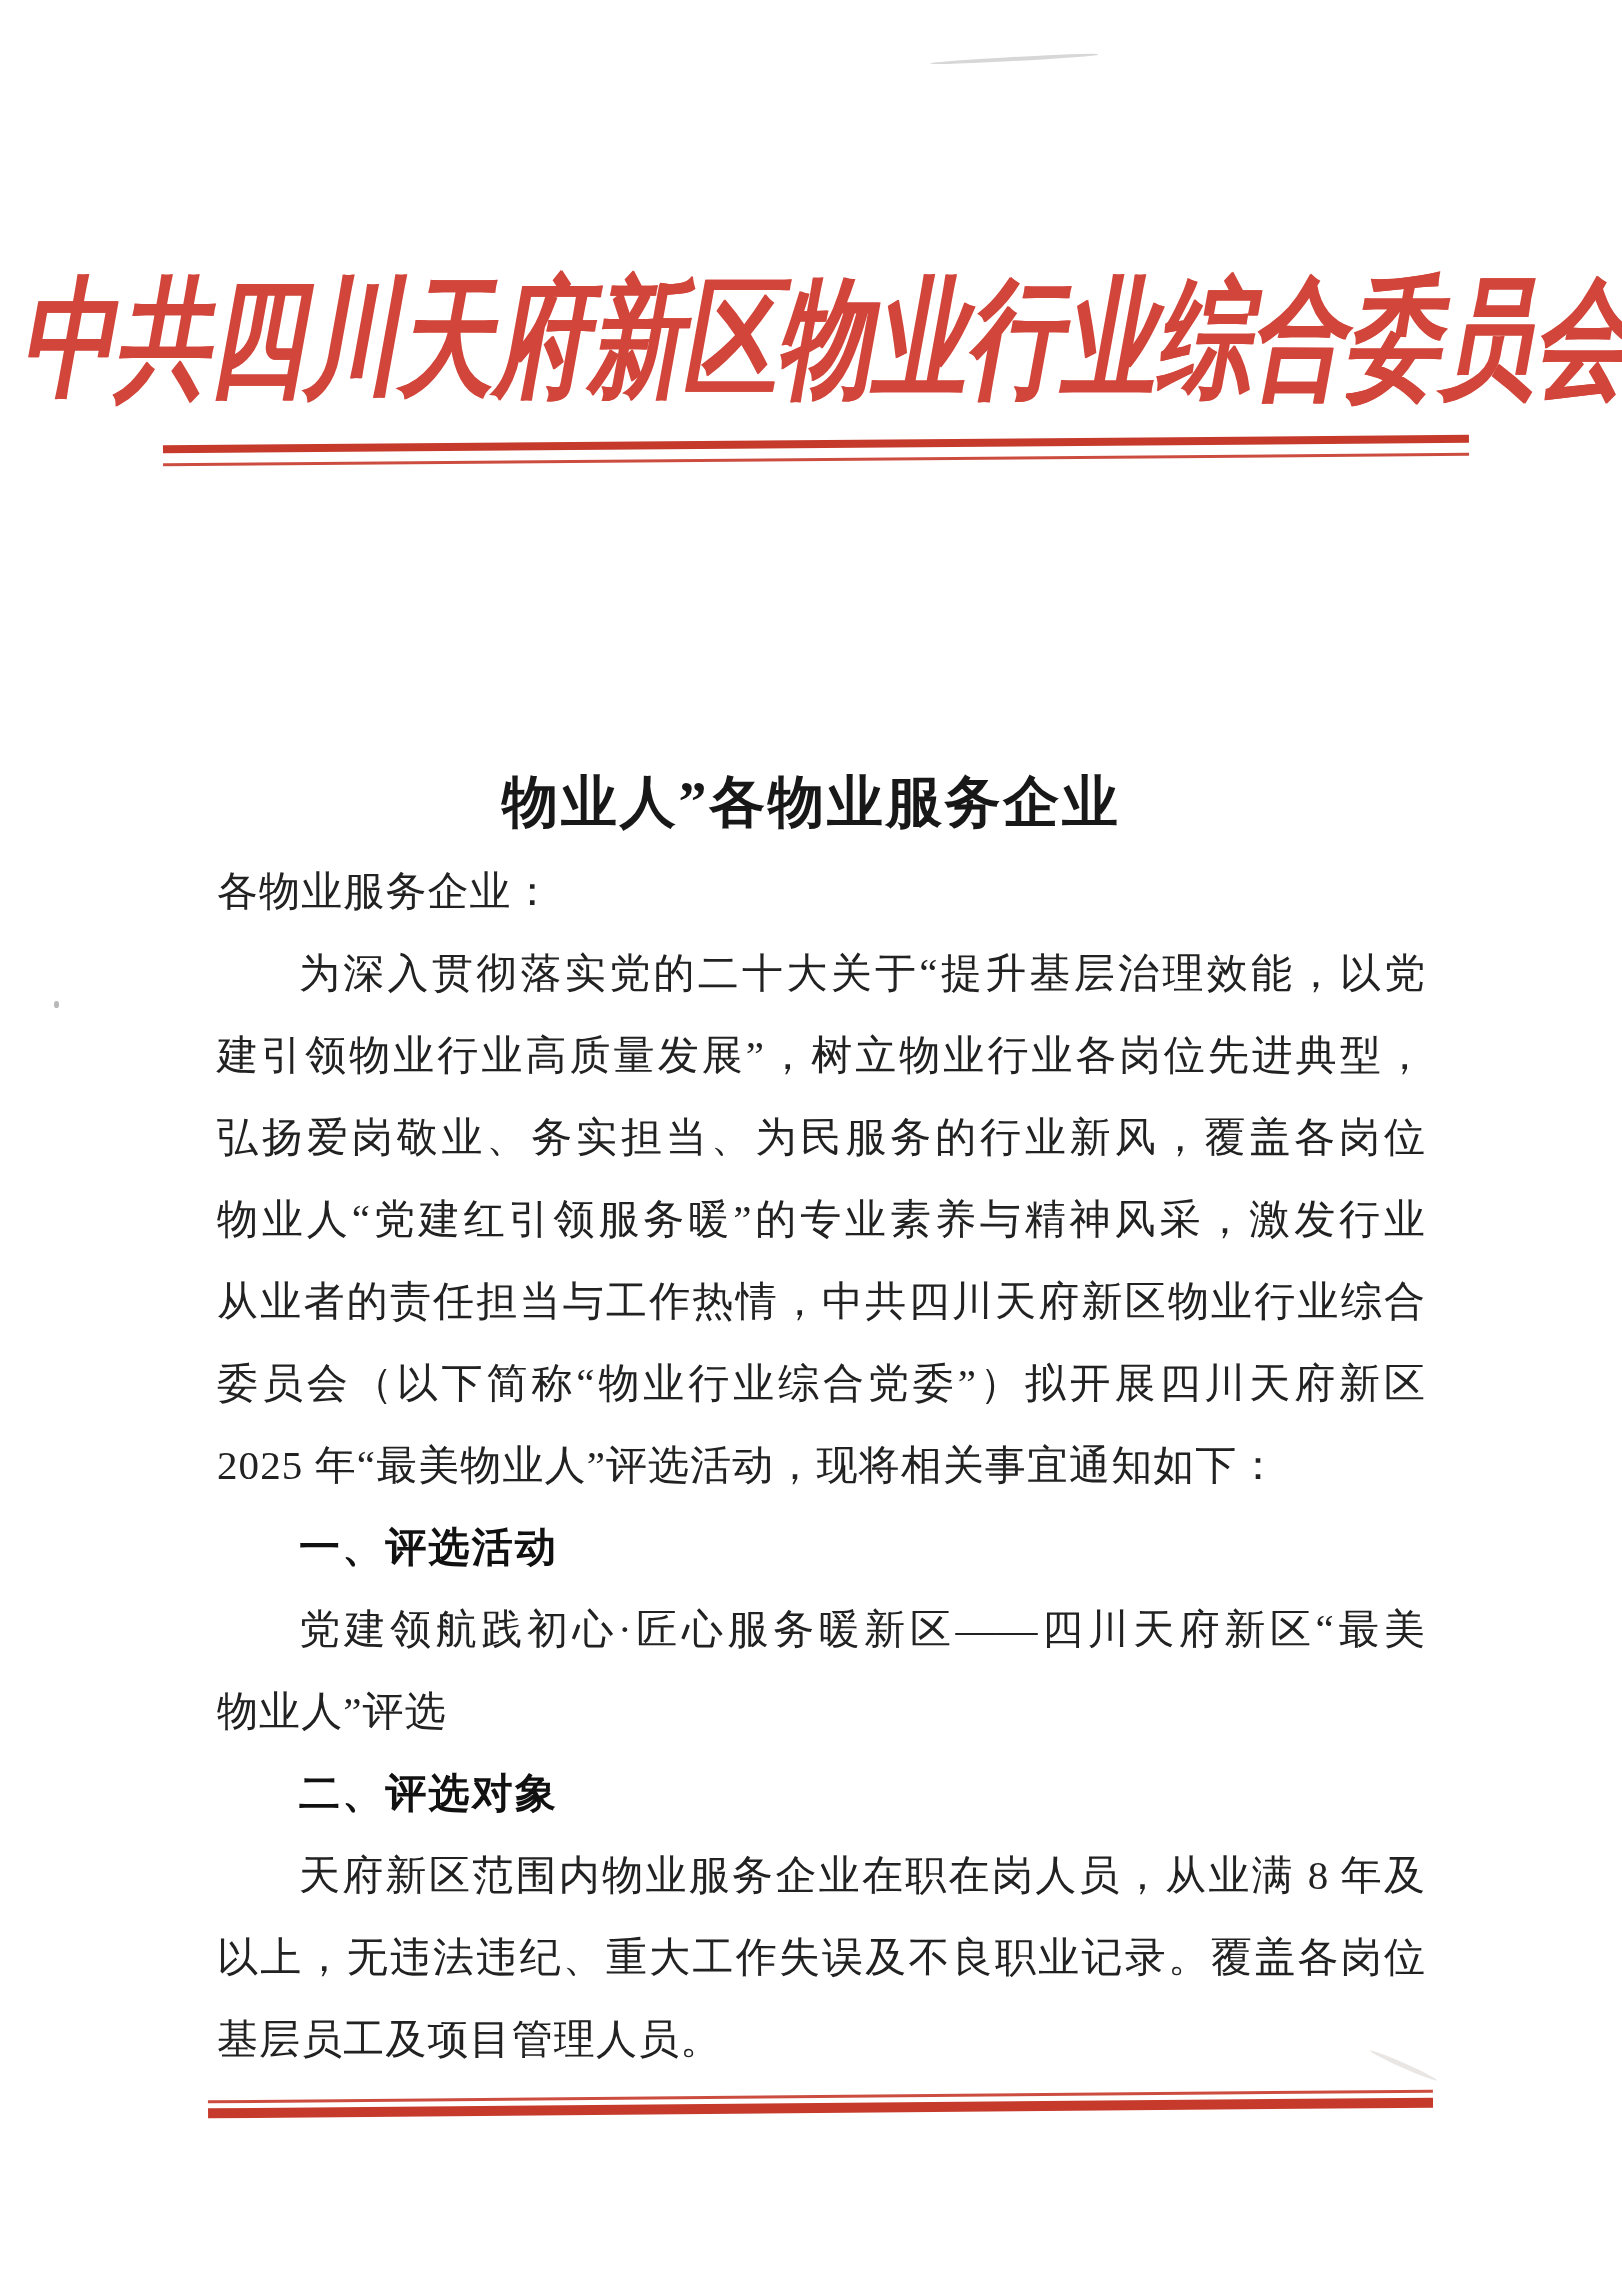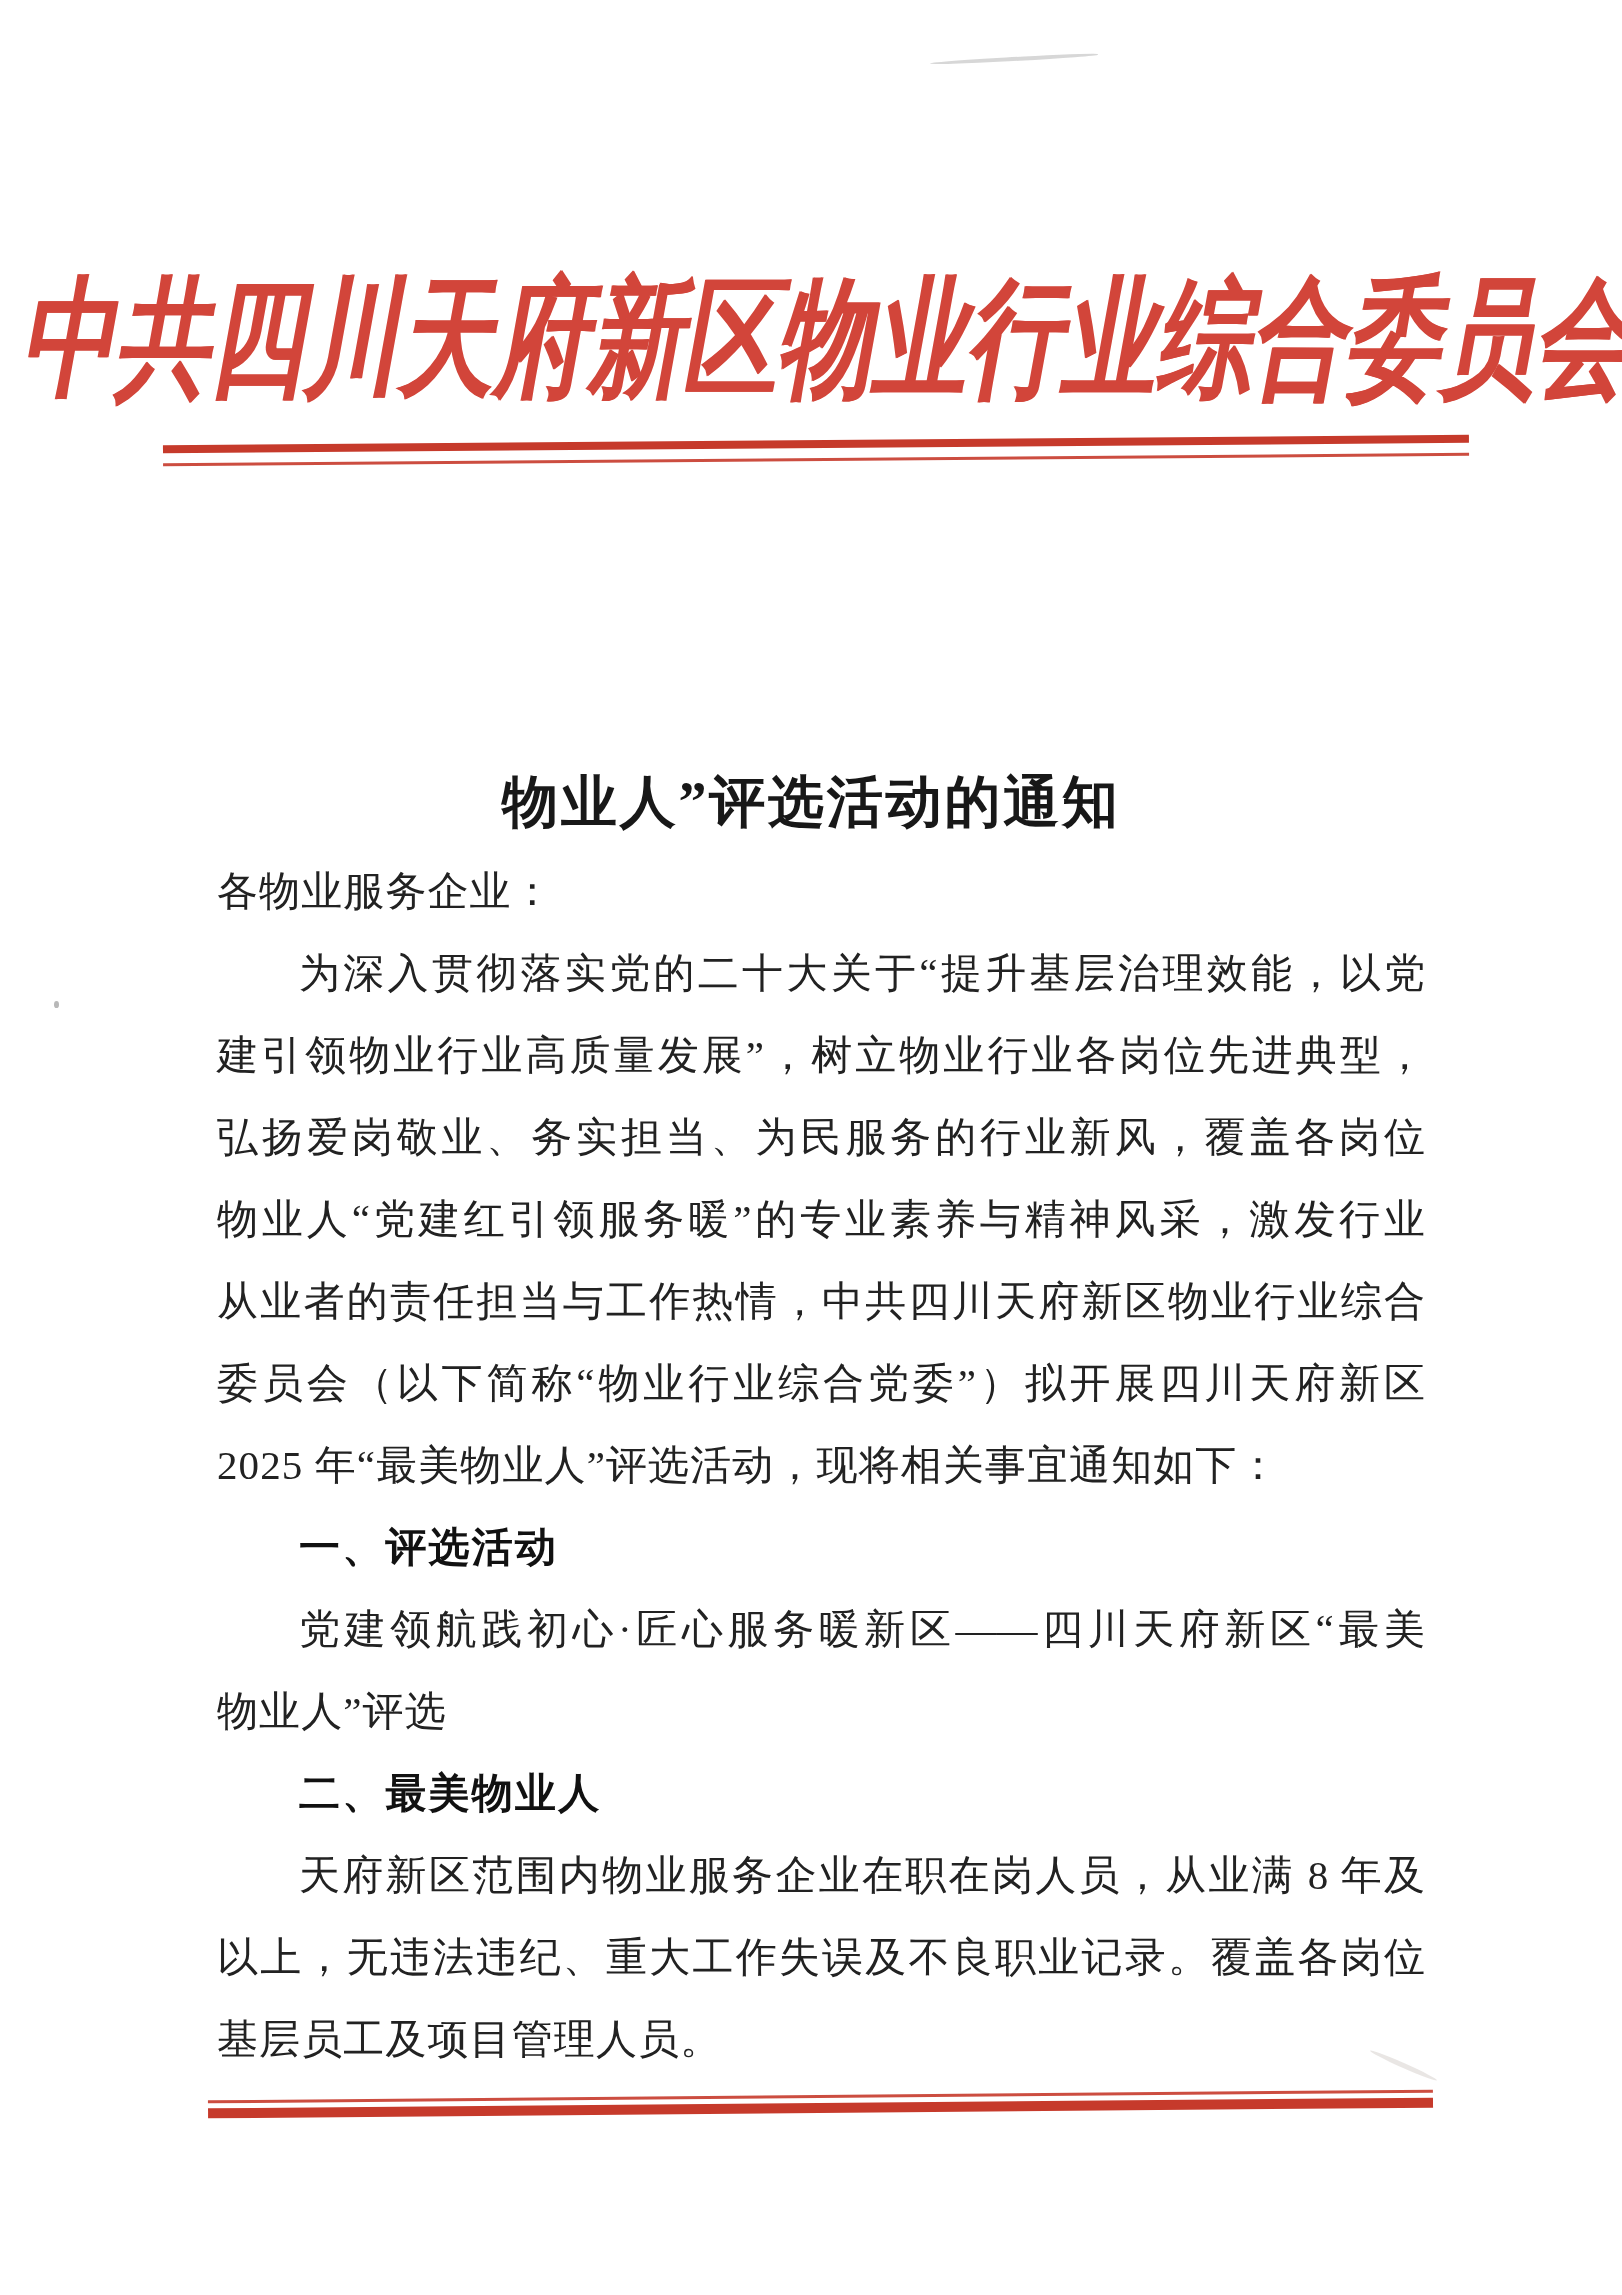--- a/index.html
+++ b/index.html
@@ -120,36 +120,36 @@
   <div class="letterhead-text">中共四川天府新区物业行业综合委员会</div>
 </div>
 
 <div class="rule-group rule-top-group">
   <div class="rule rule-top-thick"></div>
   <div class="rule-top-gap"></div>
   <div class="rule rule-top-thin"></div>
 </div>
 
 <div class="doc-title">
-  <div>物业人”评选活动的通知</div>
+  <div>物业人”各物业服务企业</div>
 </div>
 
 <div class="doc-body" id="doc-body">
     <div class="body-line">各物业服务企业：</div>
     <div class="body-line indent justify">为深入贯彻落实党的二十大关于“提升基层治理效能，以党</div>
     <div class="body-line justify">建引领物业行业高质量发展”，树立物业行业各岗位先进典型，</div>
     <div class="body-line justify">弘扬爱岗敬业、务实担当、为民服务的行业新风，覆盖各岗位</div>
     <div class="body-line justify">物业人“党建红引领服务暖”的专业素养与精神风采，激发行业</div>
     <div class="body-line justify">从业者的责任担当与工作热情，中共四川天府新区物业行业综合</div>
     <div class="body-line justify">委员会（以下简称“物业行业综合党委”）拟开展四川天府新区</div>
     <div class="body-line">2025 年“最美物业人”评选活动，现将相关事宜通知如下：</div>
     <div class="body-line indent heading">一、评选活动</div>
     <div class="body-line indent justify">党建领航践初心·匠心服务暖新区——四川天府新区“最美</div>
     <div class="body-line">物业人”评选</div>
-    <div class="body-line indent heading">二、最美物业人</div>
+    <div class="body-line indent heading">二、评选对象</div>
     <div class="body-line indent justify">天府新区范围内物业服务企业在职在岗人员，从业满 8 年及</div>
     <div class="body-line justify">以上，无违法违纪、重大工作失误及不良职业记录。覆盖各岗位</div>
     <div class="body-line">基层员工及项目管理人员。</div>
   </div>
 
 <div class="rule-group rule-bottom-group">
   <div class="rule rule-bottom-thin"></div>
   <div class="rule-bottom-gap"></div>
   <div class="rule rule-bottom-thick"></div>
 </div>

